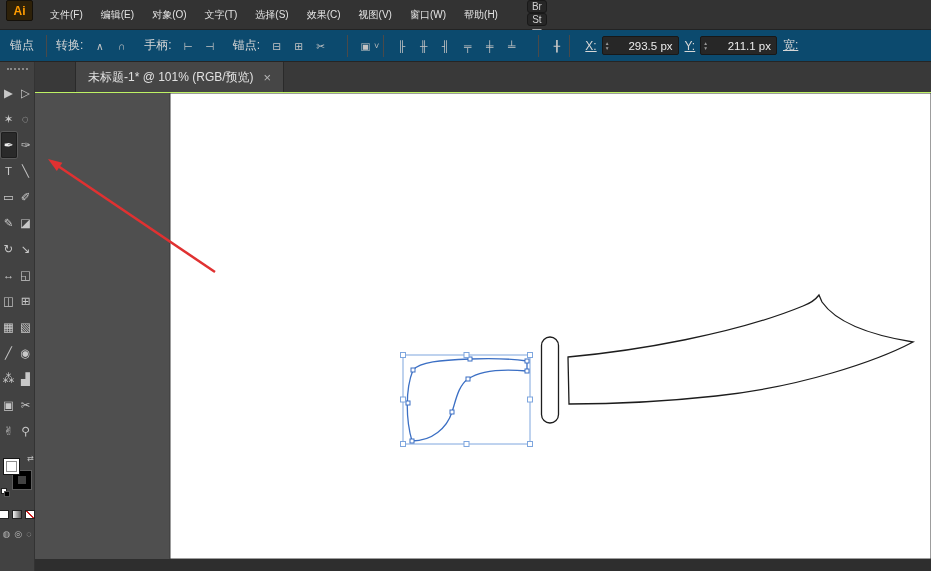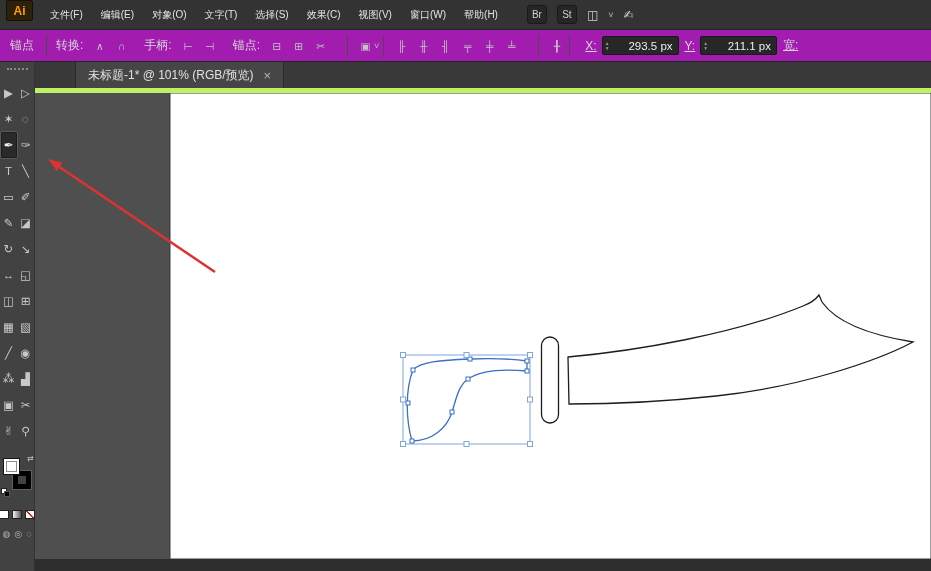--- a/index.html
+++ b/index.html
@@ -7,44 +7,44 @@
   #app{position:relative;width:931px;height:571px;overflow:hidden;background:#4f4f4f;
        font-family:"Liberation Sans","DejaVu Sans",sans-serif;cursor:default;}
 
   
   #menubar{position:absolute;left:0;top:0;width:931px;height:30px;background:#333;
            border-bottom:1px solid #232323;display:flex;}
   .ai-logo{width:27px;height:21px;margin:0 8px 0 6px;background:#2e2109;border:1px solid #14100a;
            color:#ff9c00;font-weight:bold;font-size:12px;display:flex;align-items:center;
            justify-content:center;border-radius:2px;}
   .menu-item{padding:0 9px;line-height:29px;font-size:10px;color:#e4e4e4;}
-  #menu-right{display:flex;align-items:center;gap:10px;margin-left:20px;}
+  #menu-right{display:flex;align-items:center;margin-left:20px;flex-direction:column;}
   .badge{width:20px;height:19px;background:#262626;border:1px solid #191919;border-radius:3px;
          color:#d0d0d0;font-size:10px;display:flex;align-items:center;justify-content:center;}
   .mr-icon{color:#cfcfcf;font-size:12px;}
   .mr-chev{color:#bdbdbd;font-size:9px;}
 
   
-  #controlbar{position:absolute;left:0;top:30px;width:931px;height:32px;background:#a21caf;
+  #controlbar{position:absolute;left:0;top:30px;width:931px;height:32px;background:#0c4a6e;
               border-bottom:1px solid #252525;display:flex;align-items:center;padding-left:10px;
               color:#d6d6d6;font-size:12px;white-space:nowrap;overflow:hidden;}
   .cb-label{margin-right:8px;}
   .cb-group{display:flex;align-items:center;gap:5px;margin-right:14px;}
   .icon-btn{min-width:17px;height:17px;display:inline-flex;align-items:center;justify-content:center;
             color:#c4c4c4;font-size:10.5px;border-radius:2px;}
   .cb-sep{width:1px;height:22px;background:#2a2a2a;border-right:1px solid #4a4a4a;margin:0 9px 0 4px;}
   .val-label{text-decoration:underline;margin:0 5px 0 6px;}
   .val-box{display:inline-flex;align-items:center;height:19px;background:#272727;border:1px solid #181818;
            border-radius:2px;padding:0 5px 0 3px;gap:20px;}
   .spinner{display:inline-flex;flex-direction:column;line-height:4.5px;font-size:5.5px;color:#9a9a9a;}
   .val-text{font-size:11.5px;color:#ececec;min-width:44px;text-align:right;}
 
   
   #tabbar{position:absolute;left:35px;top:62px;width:896px;height:31px;background:#393939;
-          border-bottom:5px solid #bef264;display:flex;align-items:stretch;}
+          border-bottom:1px solid #bef264;display:flex;align-items:stretch;}
   .doc-tab{margin-left:40px;display:flex;align-items:center;gap:10px;padding:0 12px;background:#464646;
            border-left:1px solid #2a2a2a;border-right:1px solid #2a2a2a;color:#e0e0e0;font-size:12px;}
   .tab-close{font-size:13px;color:#b5b5b5;}
 
   
   #toolbar{position:absolute;left:0;top:62px;width:35px;height:509px;background:#424242;
            border-right:1px solid #333;display:flex;flex-direction:column;align-items:center;}
   .grip{width:21px;border-top:2px dotted #8a8a8a;margin-top:6px;}
   #tools-grid{display:grid;grid-template-columns:16px 16px;grid-auto-rows:26px;column-gap:1px;margin-top:10px;}
   .tool{display:flex;align-items:center;justify-content:center;font-size:11.5px;color:#c8c8c8;

